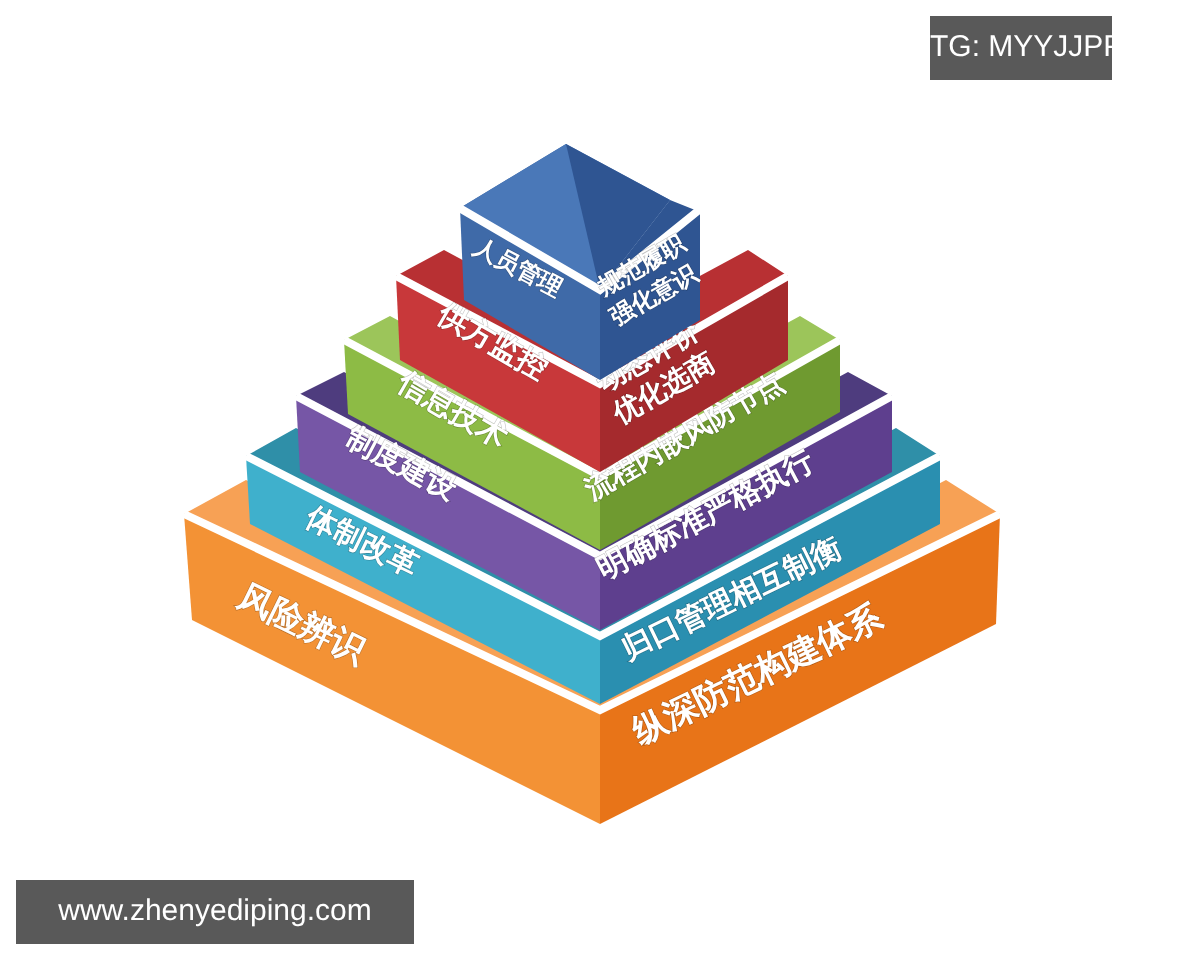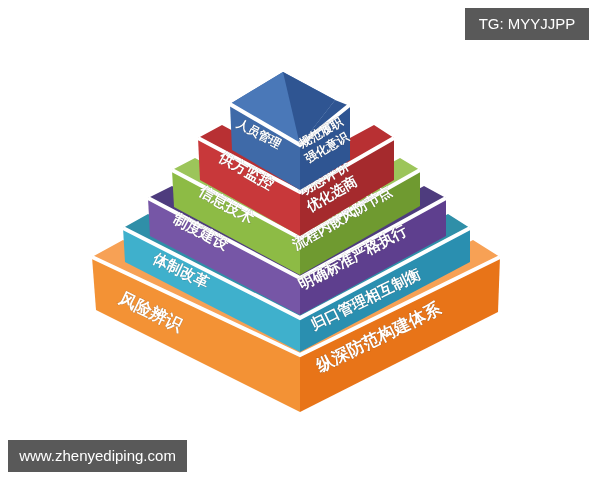--- a/index.html
+++ b/index.html
@@ -20,22 +20,22 @@
   .watermark {
     position: absolute;
     background: #595959;
     color: #ffffff;
     font-family: "Liberation Sans", sans-serif;
     font-size: 15px;
     line-height: 30px;
     padding: 0 11px;
     white-space: nowrap;
   }
-  #wm-top { left: 465px; top: 8px; height: 32px; line-height: 32px; width: 124px; text-align: center; padding: 0; }
-  #wm-bottom { left: 8px; top: 440px; height: 32px; line-height: 32px; width: 179px; text-align: center; padding: 0; }
+  #wm-top { left: 465px; top: 8px; height: 32px; line-height: 32px; width: 91px; text-align: center; padding: 0; }
+  #wm-bottom { left: 8px; top: 440px; height: 32px; line-height: 32px; width: 199px; text-align: center; padding: 0; }
 </style>
 </head>
 <body>
 
 <svg id="diagram" viewBox="0 0 600 480" xmlns="http://www.w3.org/2000/svg">
 
   <g>
     <polygon points="92,257 123,240 298,330 473,240 500,257 300,355" fill="#f7a155"></polygon>
     <polygon points="92,257 300,355 300,412 96,310" fill="#f39235"></polygon>
     <polygon points="300,355 500,257 498,312 300,412" fill="#e87418"></polygon>

